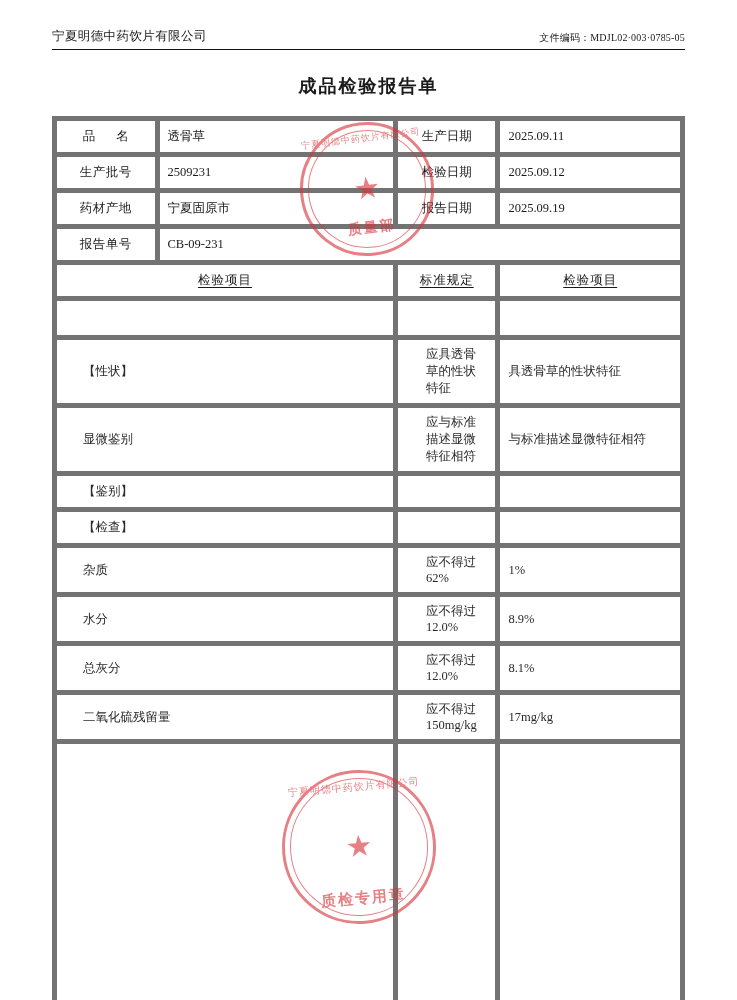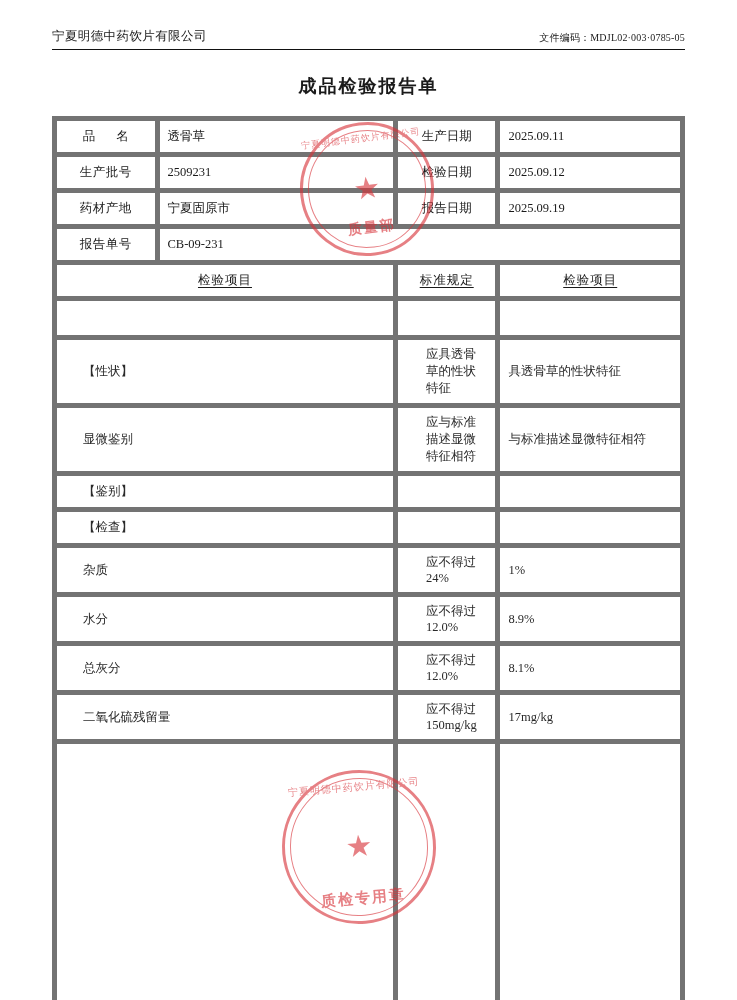--- a/index.html
+++ b/index.html
@@ -223,21 +223,21 @@
         <td class="c2"></td>
         <td class="c3"></td>
       </tr>
       <tr class="rowbody">
         <td class="c1" colspan="2">【检查】</td>
         <td class="c2"></td>
         <td class="c3"></td>
       </tr>
       <tr class="rowbody">
         <td class="c1" colspan="2">杂质</td>
-        <td class="c2">应不得过 24%</td>
+        <td class="c2">应不得过 62%</td>
         <td class="c3">1%</td>
       </tr>
       <tr class="rowbody">
         <td class="c1" colspan="2">水分</td>
         <td class="c2">应不得过 12.0%</td>
         <td class="c3">8.9%</td>
       </tr>
       <tr class="rowbody">
         <td class="c1" colspan="2">总灰分</td>
         <td class="c2">应不得过 12.0%</td>

